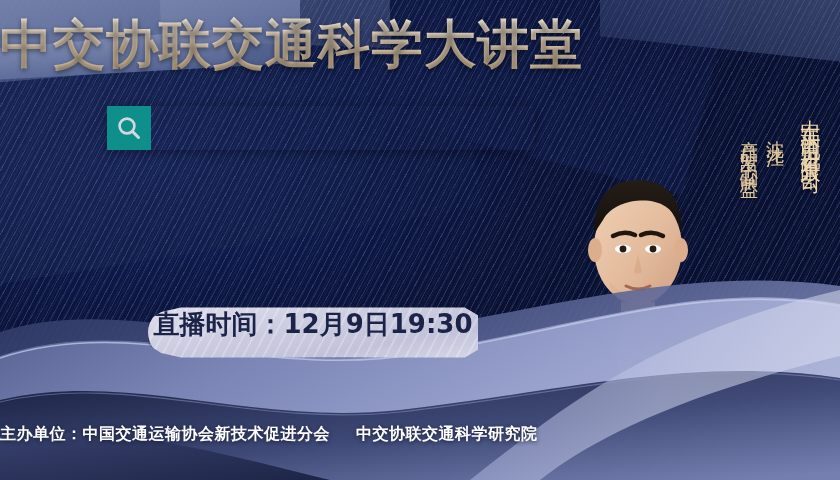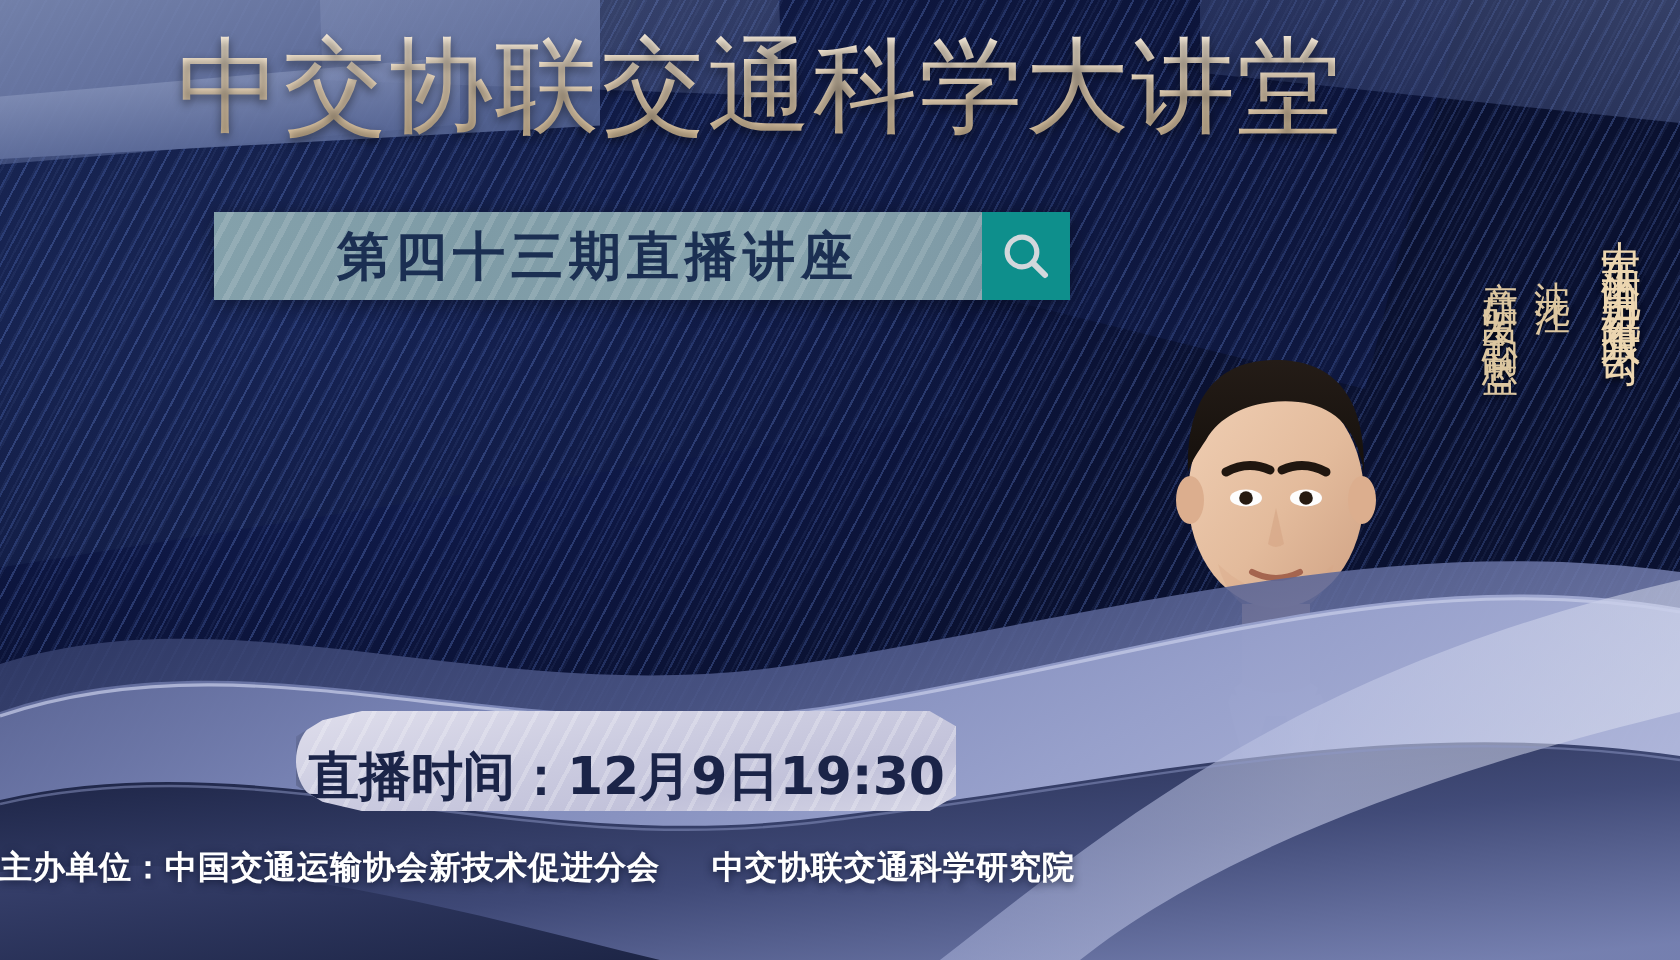--- a/index.html
+++ b/index.html
@@ -87,23 +87,22 @@
 
   
   .portrait{
     position:absolute;left:543px;top:96px;width:190px;height:384px;
   }
   .portrait svg{display:block;}
 
   
   .main-title{
     position:absolute;left:0;top:14px;width:760px;
-    text-align:center;
     font-size:52px;line-height:60px;
-    font-weight:400;
+    font-weight:700;
     letter-spacing:1px;
     color:#f1decb;
     background:linear-gradient(180deg,#fdf3e4 0%,#f0dcc0 48%,#dcc29c 100%);
     -webkit-background-clip:text;background-clip:text;
     -webkit-text-fill-color:transparent;
     text-shadow:0 2px 5px rgba(0,0,0,.45);
     font-family:"DejaVu Sans","Liberation Sans",sans-serif;
   }
 
   
@@ -146,24 +145,23 @@
     white-space:nowrap;
   }
 
   
   .time-pill{
     position:absolute;left:148px;top:307px;
     width:330px;height:51px;
     background:linear-gradient(170deg,#dfdeec 0%,#cdcde1 40%,#c2c2da 72%,#d6d6e6 100%);
     border-radius:26px 4px 4px 26px;
     clip-path:polygon(0 26%,4% 10%,10% 1%,96% 1%,100% 16%,100% 84%,96% 99%,10% 99%,4% 90%,0 74%);
-    display:flex;align-items:flex-end;justify-content:center;
+    display:flex;align-items:flex-start;justify-content:center;
     box-shadow:0 3px 12px rgba(0,0,0,.4);
     overflow:hidden;
-    margin-top:48px;
   }
   .time-pill::before{
     content:"";position:absolute;inset:0;
     background-image:repeating-linear-gradient(118deg,
       rgba(255,255,255,0) 0 7px,
       rgba(255,255,255,.45) 7px 9px);
     opacity:.5;
   }
   .time-text{
     position:relative;z-index:2;
@@ -324,23 +322,20 @@
       <path d="M0 98 C130 54 260 120 420 94 C580 68 700 22 840 46" stroke="#c9cfea" stroke-width="1.6" fill="none" opacity=".7"></path>
       <path d="M0 142 C130 112 250 168 400 152 C560 134 690 98 840 120" stroke="#8e97c6" stroke-width="1.2" fill="none" opacity=".5"></path>
 
       <path d="M0 176 C120 162 230 196 330 220 L0 220 Z" fill="url(#w5)"></path>
     </svg>
   </div>
 
   <div class="main-title">中交协联交通科学大讲堂</div>
 
   <div class="sub-wrap">
-    <div class="sub-bar">
-      <span class="sub-text">第四十三期直播讲座</span>
-    </div>
     <div class="sub-icon">
       <svg width="26" height="26" viewBox="0 0 26 26" aria-hidden="true">
         <circle cx="11" cy="11" r="7.4" stroke="#d3d8dc" stroke-width="2.6" fill="none"></circle>
         <line x1="16.4" y1="16.4" x2="22.5" y2="22.5" stroke="#d3d8dc" stroke-width="3" stroke-linecap="round"></line>
       </svg>
     </div>
   </div>
 
 
   <div class="time-pill">

